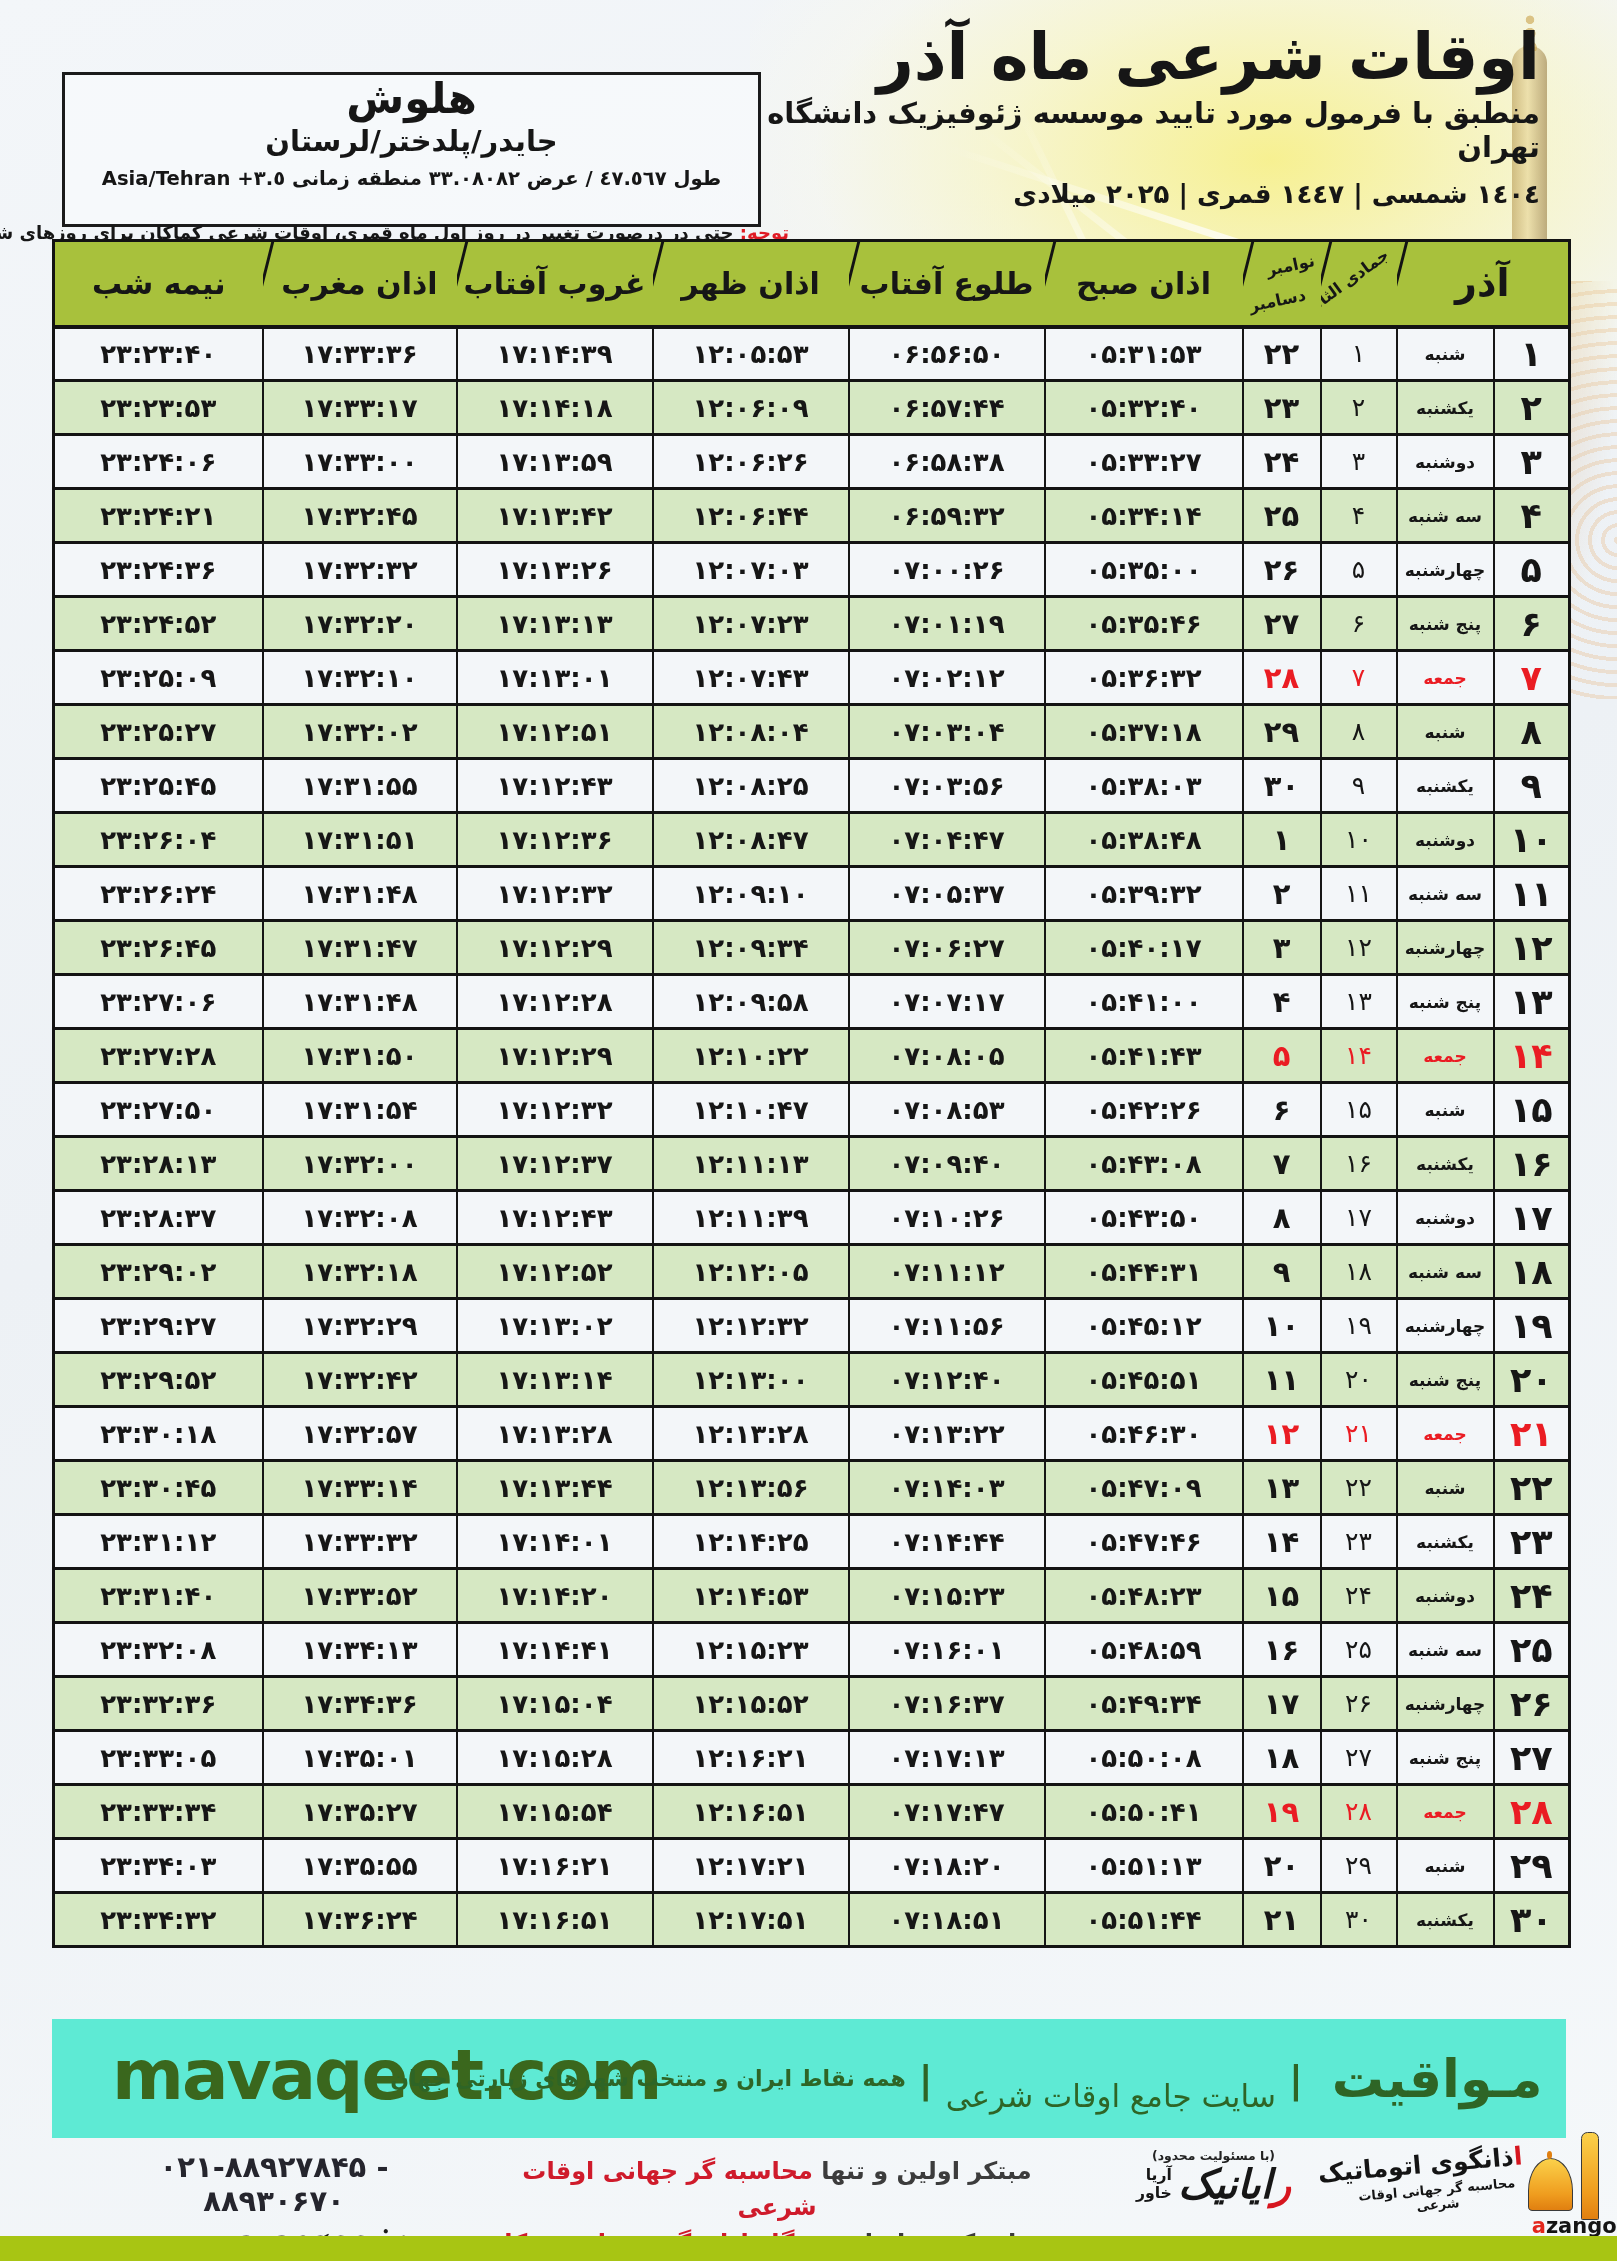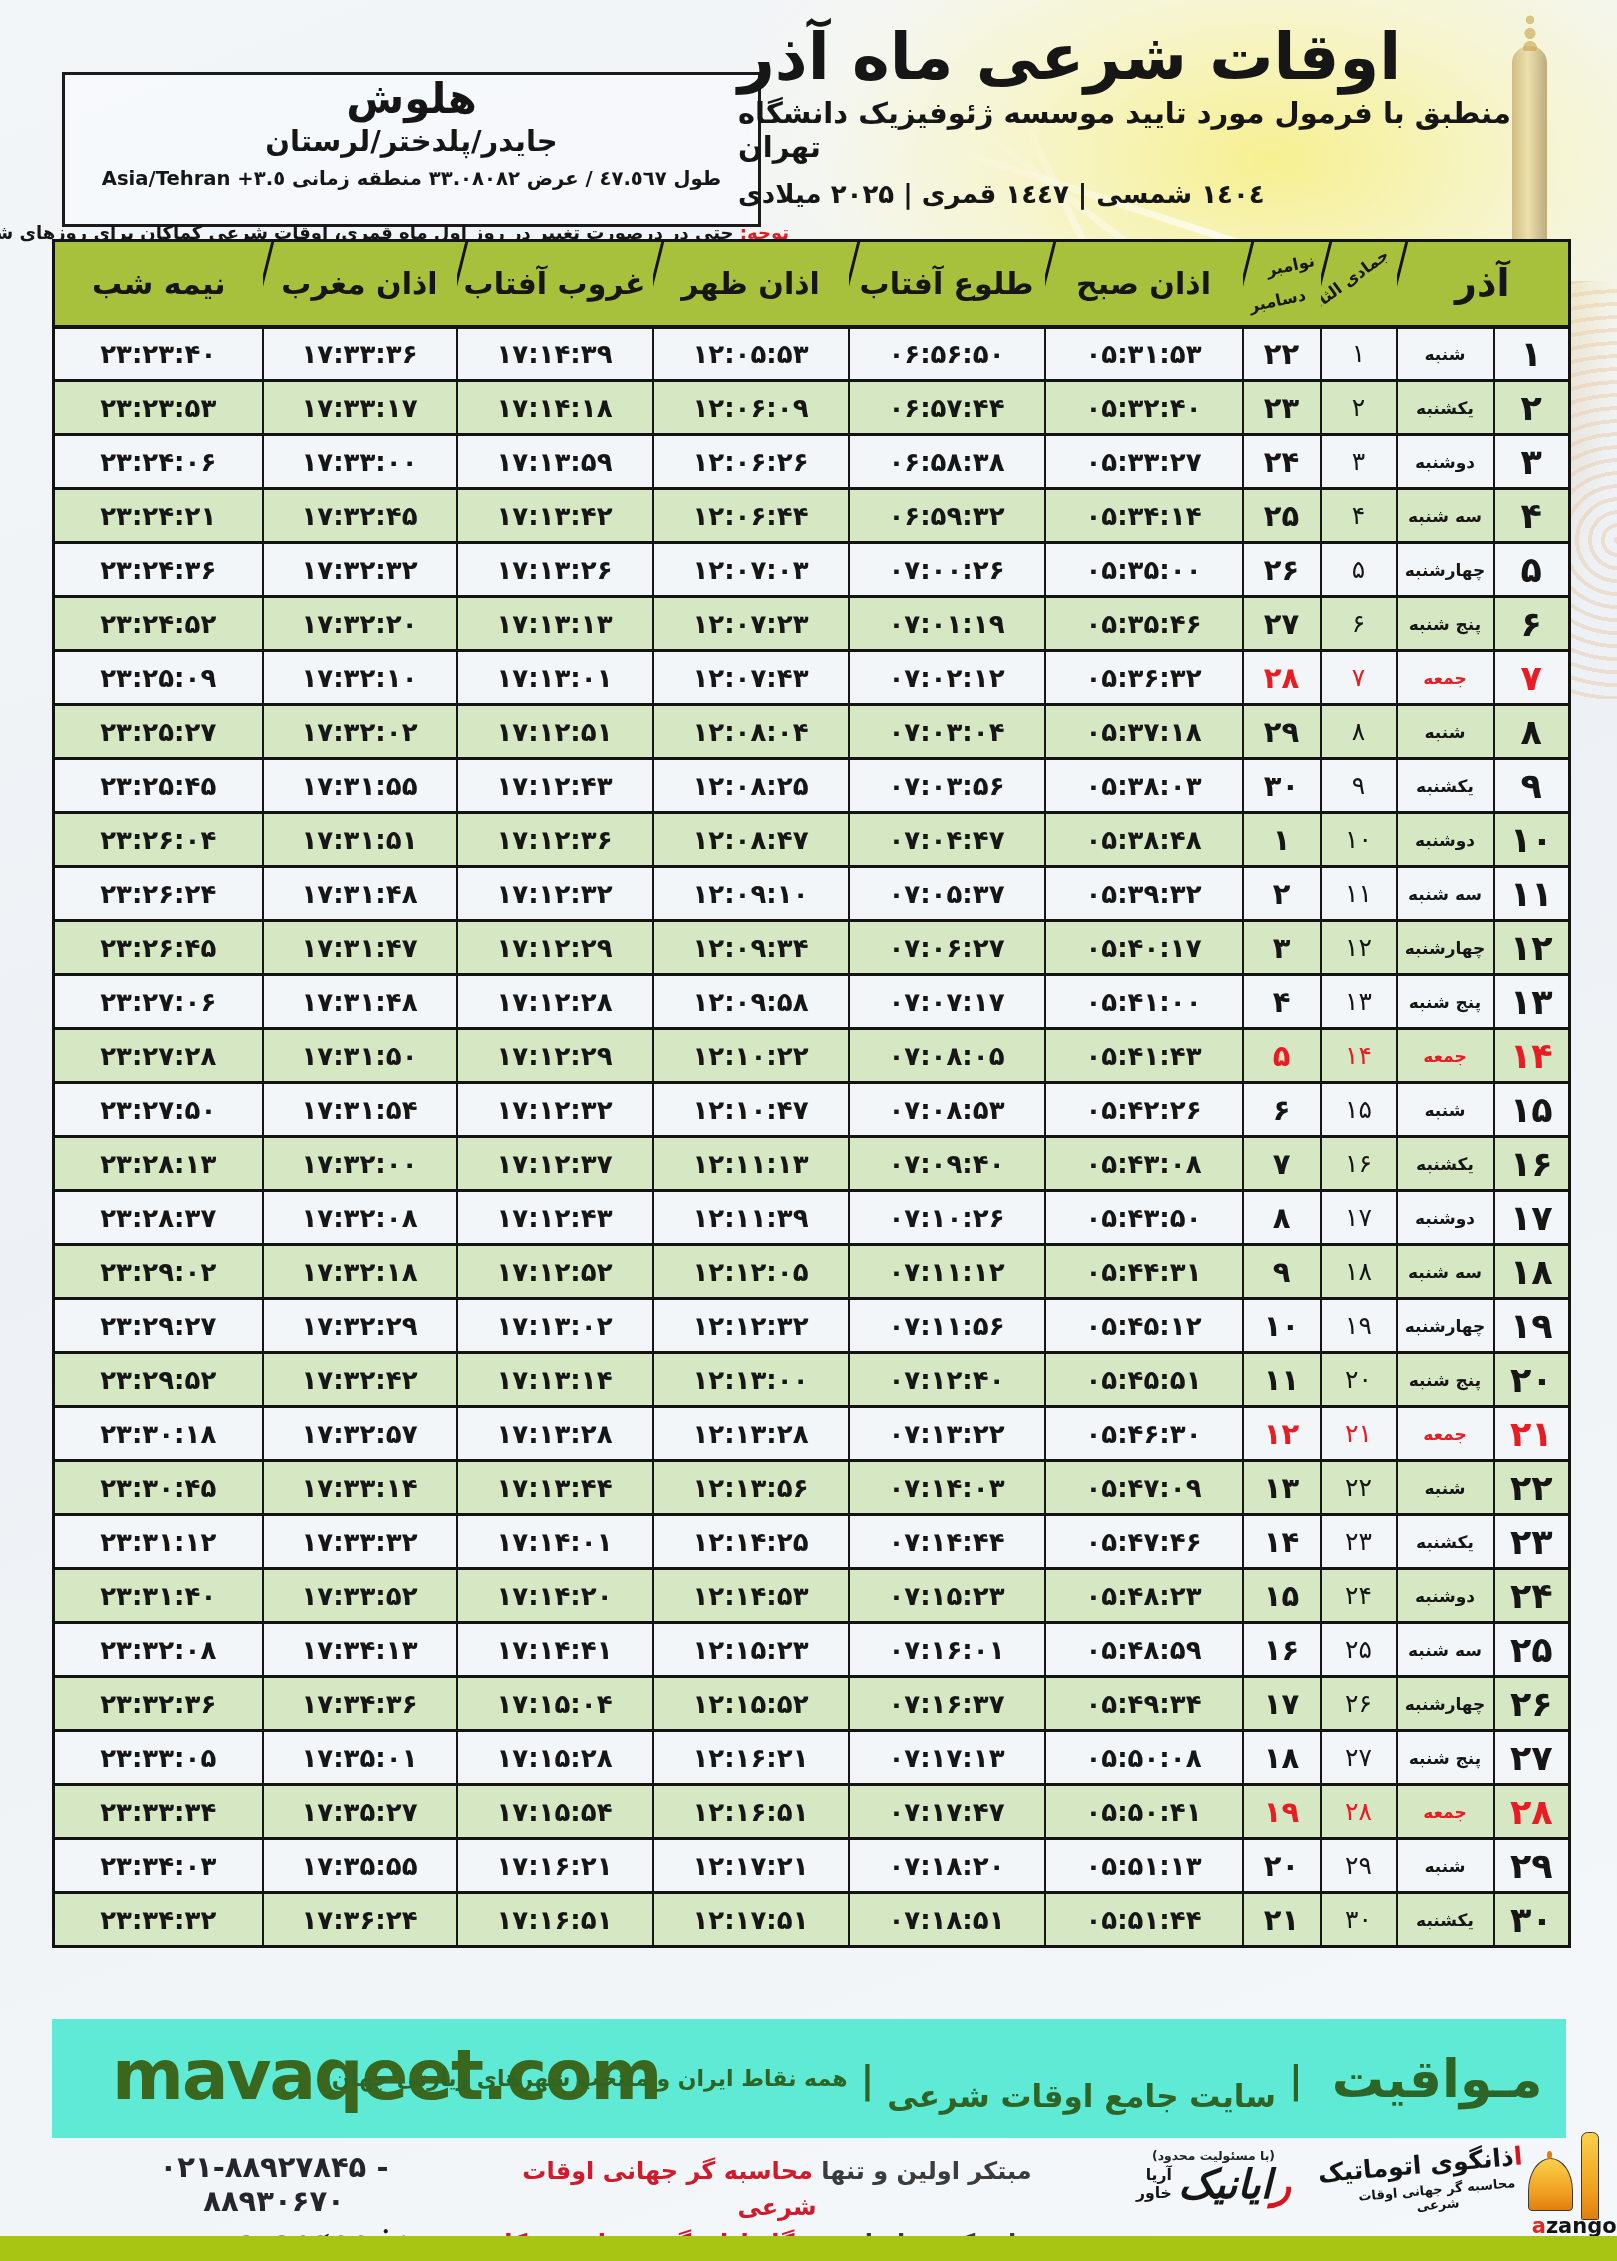--- a/index.html
+++ b/index.html
@@ -28,21 +28,21 @@
            background:rgba(250,252,254,.55);display:flex;flex-direction:column;
            align-items:center;direction:rtl;text-align:center;}
   .loc-city{font-size:42px;font-weight:bold;line-height:1.15;}
   .loc-region{font-size:29px;font-weight:bold;line-height:1.3;}
   .loc-coords{font-size:19.6px;font-weight:bold;margin-top:6.5px;}
   
   .note{left:55px;top:222px;width:734px;direction:rtl;text-align:right;
         font-size:18px;font-weight:bold;white-space:nowrap;}
   .note .red{color:#e01b24;}
   
-  .title-block{right:78px;top:22px;width:802px;text-align:left;direction:rtl;}
+  .title-block{right:78px;top:22px;width:802px;text-align:right;direction:rtl;}
   .title-main{font-size:64px;font-weight:bold;line-height:1.12;}
   .title-sub{font-size:29px;font-weight:bold;margin-top:2.6px;}
   .title-era{font-size:26px;font-weight:bold;margin-top:14.4px;}
   
   table.prayer{position:absolute;left:52px;top:239px;width:1514px;direction:rtl;
                border-collapse:collapse;table-layout:fixed;background:transparent;z-index:2;
                border:3.9px solid #131313;}
   .prayer th,.prayer td{border:2px solid #161616;padding:0;text-align:center;vertical-align:middle;overflow:hidden;}
   .prayer tbody tr{height:54px;border-top:3.9px solid #131313;}
   .prayer thead tr{height:86px;border-bottom:4.6px solid #131313;}
@@ -65,21 +65,21 @@
   td.c-time{font-size:26px;font-weight:bold;letter-spacing:-0.7px;}
   tr.friday td.c-day,tr.friday td.c-week,tr.friday td.c-hijri,tr.friday td.c-greg{color:#ea1c23;}
   
   .mav-bar{left:52px;top:2019px;width:1514px;height:119px;background:#5eead4;}
   .mav-domain{position:absolute;left:60px;top:50%;transform:translateY(-55%);
               font-size:69px;font-weight:bold;color:#3a671d;letter-spacing:-2px;}
   .mav-fa{position:absolute;right:23.5px;top:50%;transform:translateY(-50%);direction:rtl;
           display:flex;align-items:center;gap:11.7px;color:#2e6526;white-space:nowrap;}
   .mav-brand{font-size:52px;font-weight:bold;margin-left:16px;}
   .mav-sep{font-size:38px;font-weight:bold;padding:0 1.3px;}
-  .mav-tag{font-size:31px;font-weight:bold;margin-top:34px;}
+  .mav-tag{font-size:31px;font-weight:normal;margin-top:34px;}
   .mav-sub{font-size:22px;font-weight:bold;}
   
   .phones{left:85px;top:2150px;width:378px;text-align:center;}
   .phone-line{font-size:29px;font-weight:bold;color:#25252d;}
   .site-line{font-family:"Liberation Serif",serif;font-size:40px;color:#1c1c1c;margin-top:0px;}
   .made{left:480px;top:2153px;width:594px;text-align:center;direction:rtl;
         font-size:24px;font-weight:bold;line-height:1.5;color:#3c3c3c;}
   .made .red{color:#cf1b2b;}
   .rayanik{left:1096px;top:2148px;width:235px;direction:rtl;text-align:center;}
   .ray-ltd{font-size:12.4px;font-weight:bold;color:#222;}

